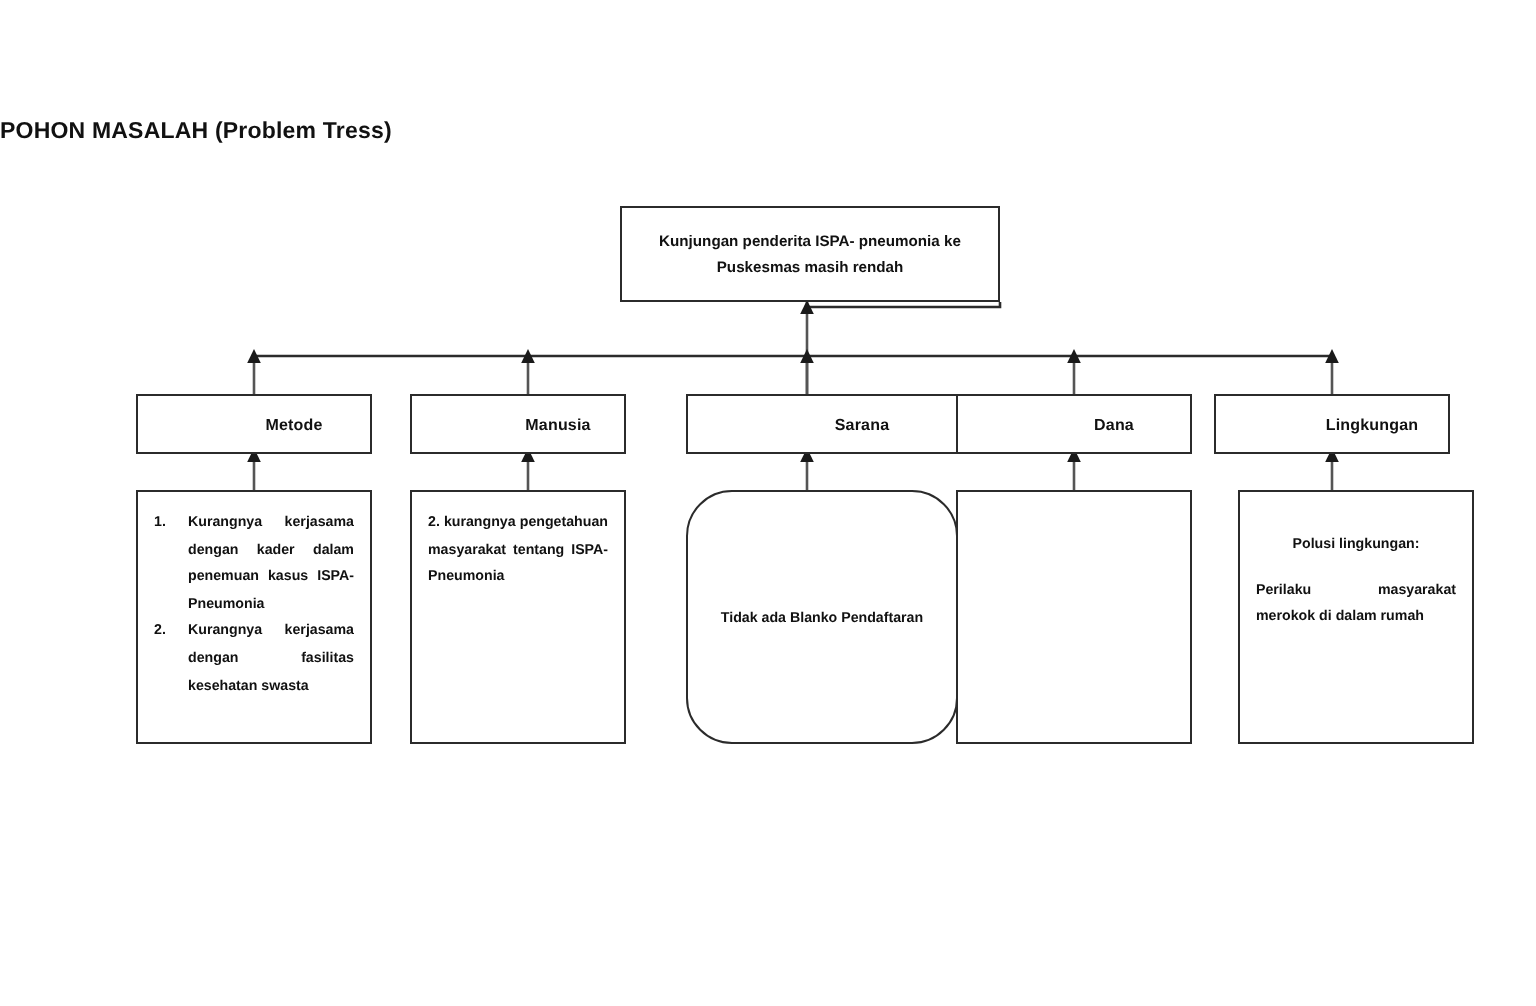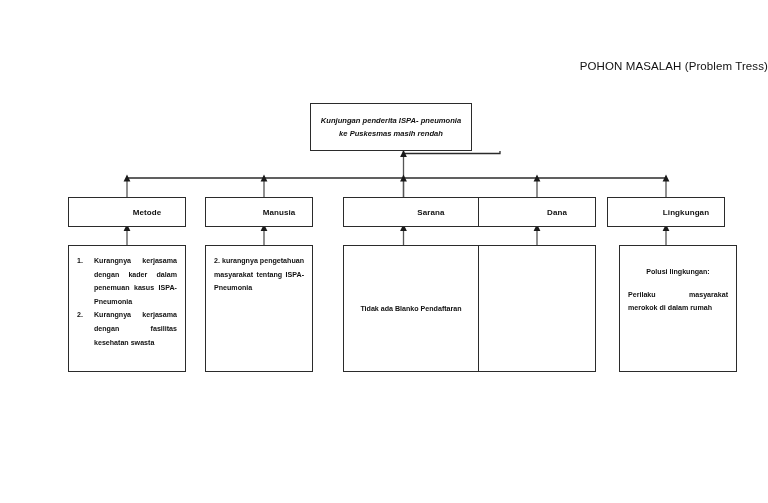--- a/index.html
+++ b/index.html
@@ -22,45 +22,44 @@
     width: 768px;
     height: 503px;
   }
 
   
   #page-title {
     position: absolute;
     left: 0;
     top: 60px;
     width: 768px;
-    text-align: right;
+    text-align: left;
     font-size: 11.5px;
-    font-weight: normal;
+    font-weight: bold;
     letter-spacing: 0.1px;
     color: #111111;
   }
 
   
   .node-box {
     position: absolute;
     box-sizing: border-box;
     border: 1.4px solid #2b2b2b;
     background: #ffffff;
   }
 
   
   #root-problem-box {
     left: 310px;
     top: 103px;
-    width: 162px;
+    width: 190px;
     height: 48px;
     display: flex;
     align-items: center;
     justify-content: flex-start;
-    font-style: italic;
   }
   #root-problem-text {
     font-size: 7.6px;
     font-weight: bold;
     line-height: 1.75;
     text-align: center;
     padding: 0 7px;
     color: #111111;
   }
 
@@ -226,21 +225,21 @@
       </span>
     </div>
   </div>
 
   <div class="node-box detail-box col-manusia">
     <div class="detail-text">
       <span class="num-item-flat">2. kurangnya pengetahuan masyarakat tentang ISPA-Pneumonia</span>
     </div>
   </div>
 
-  <div class="node-box detail-box col-sarana" style="display:flex; align-items:center; justify-content:center;">
+  <div class="node-box detail-box col-sarana" style="display:flex; align-items:center; justify-content:center;border-radius:23px;">
     <div class="detail-text centered">Tidak ada Blanko Pendaftaran</div>
   </div>
 
   <div class="node-box detail-box col-dana">
     <div class="detail-text centered"></div>
   </div>
 
   <div class="node-box detail-box col-lingkungan" style="padding-top:20px;margin-left:12px;">
     <div class="detail-text">
       <span class="lingk-heading">Polusi lingkungan:</span>

